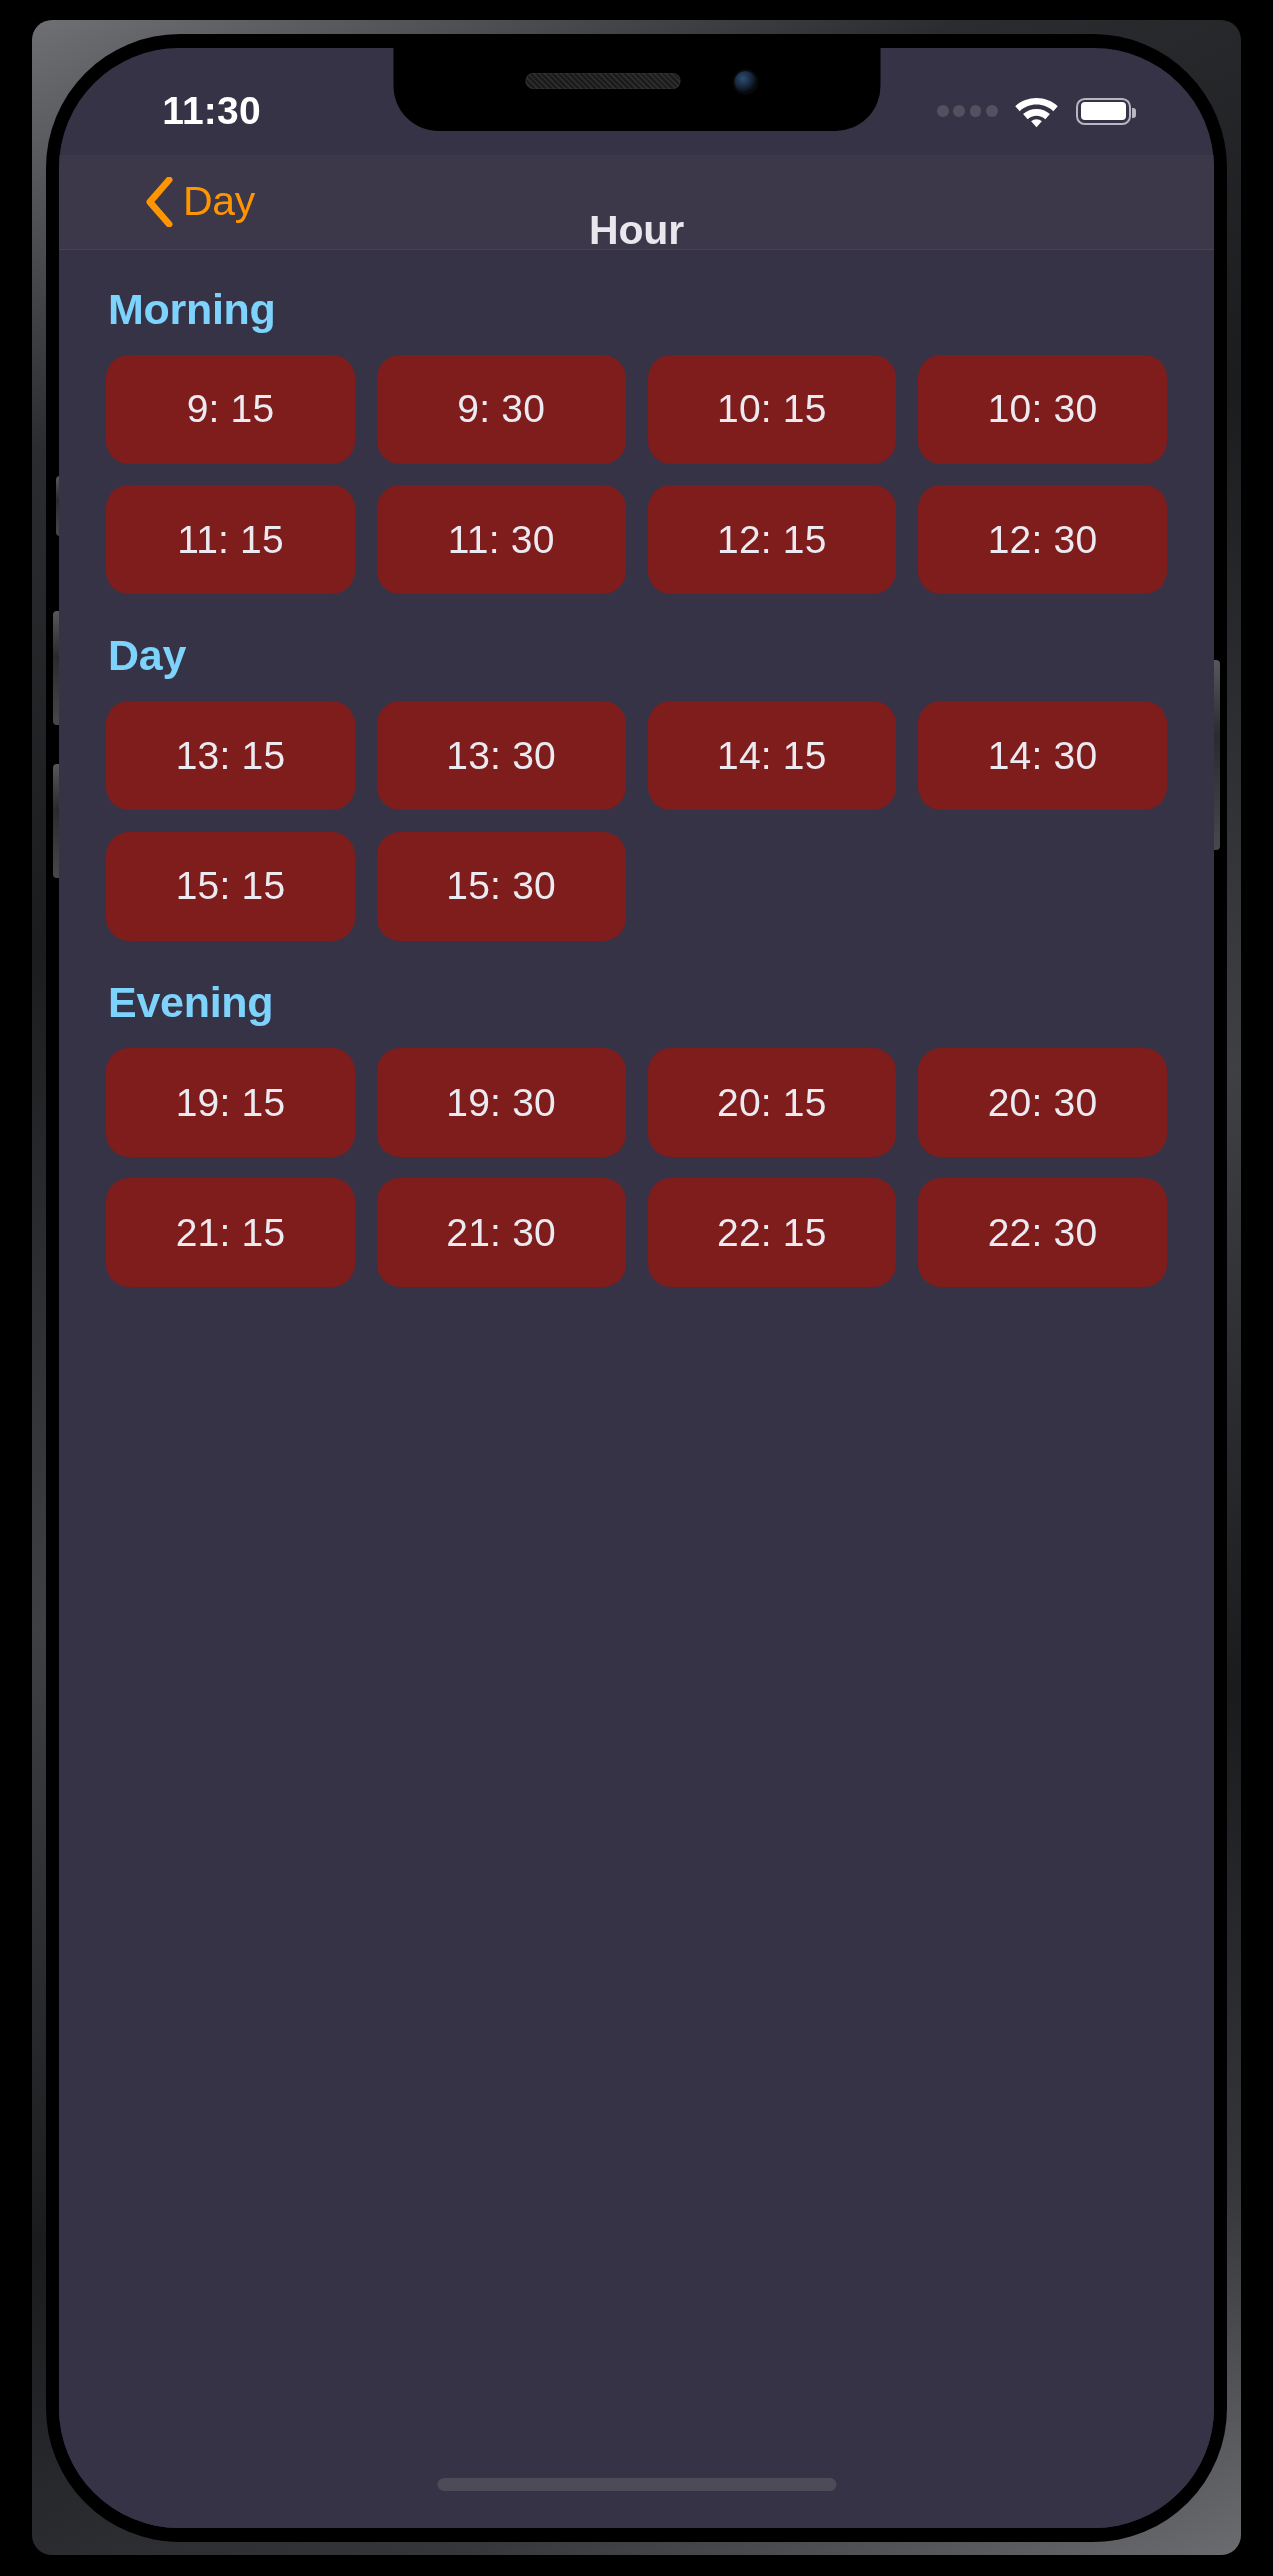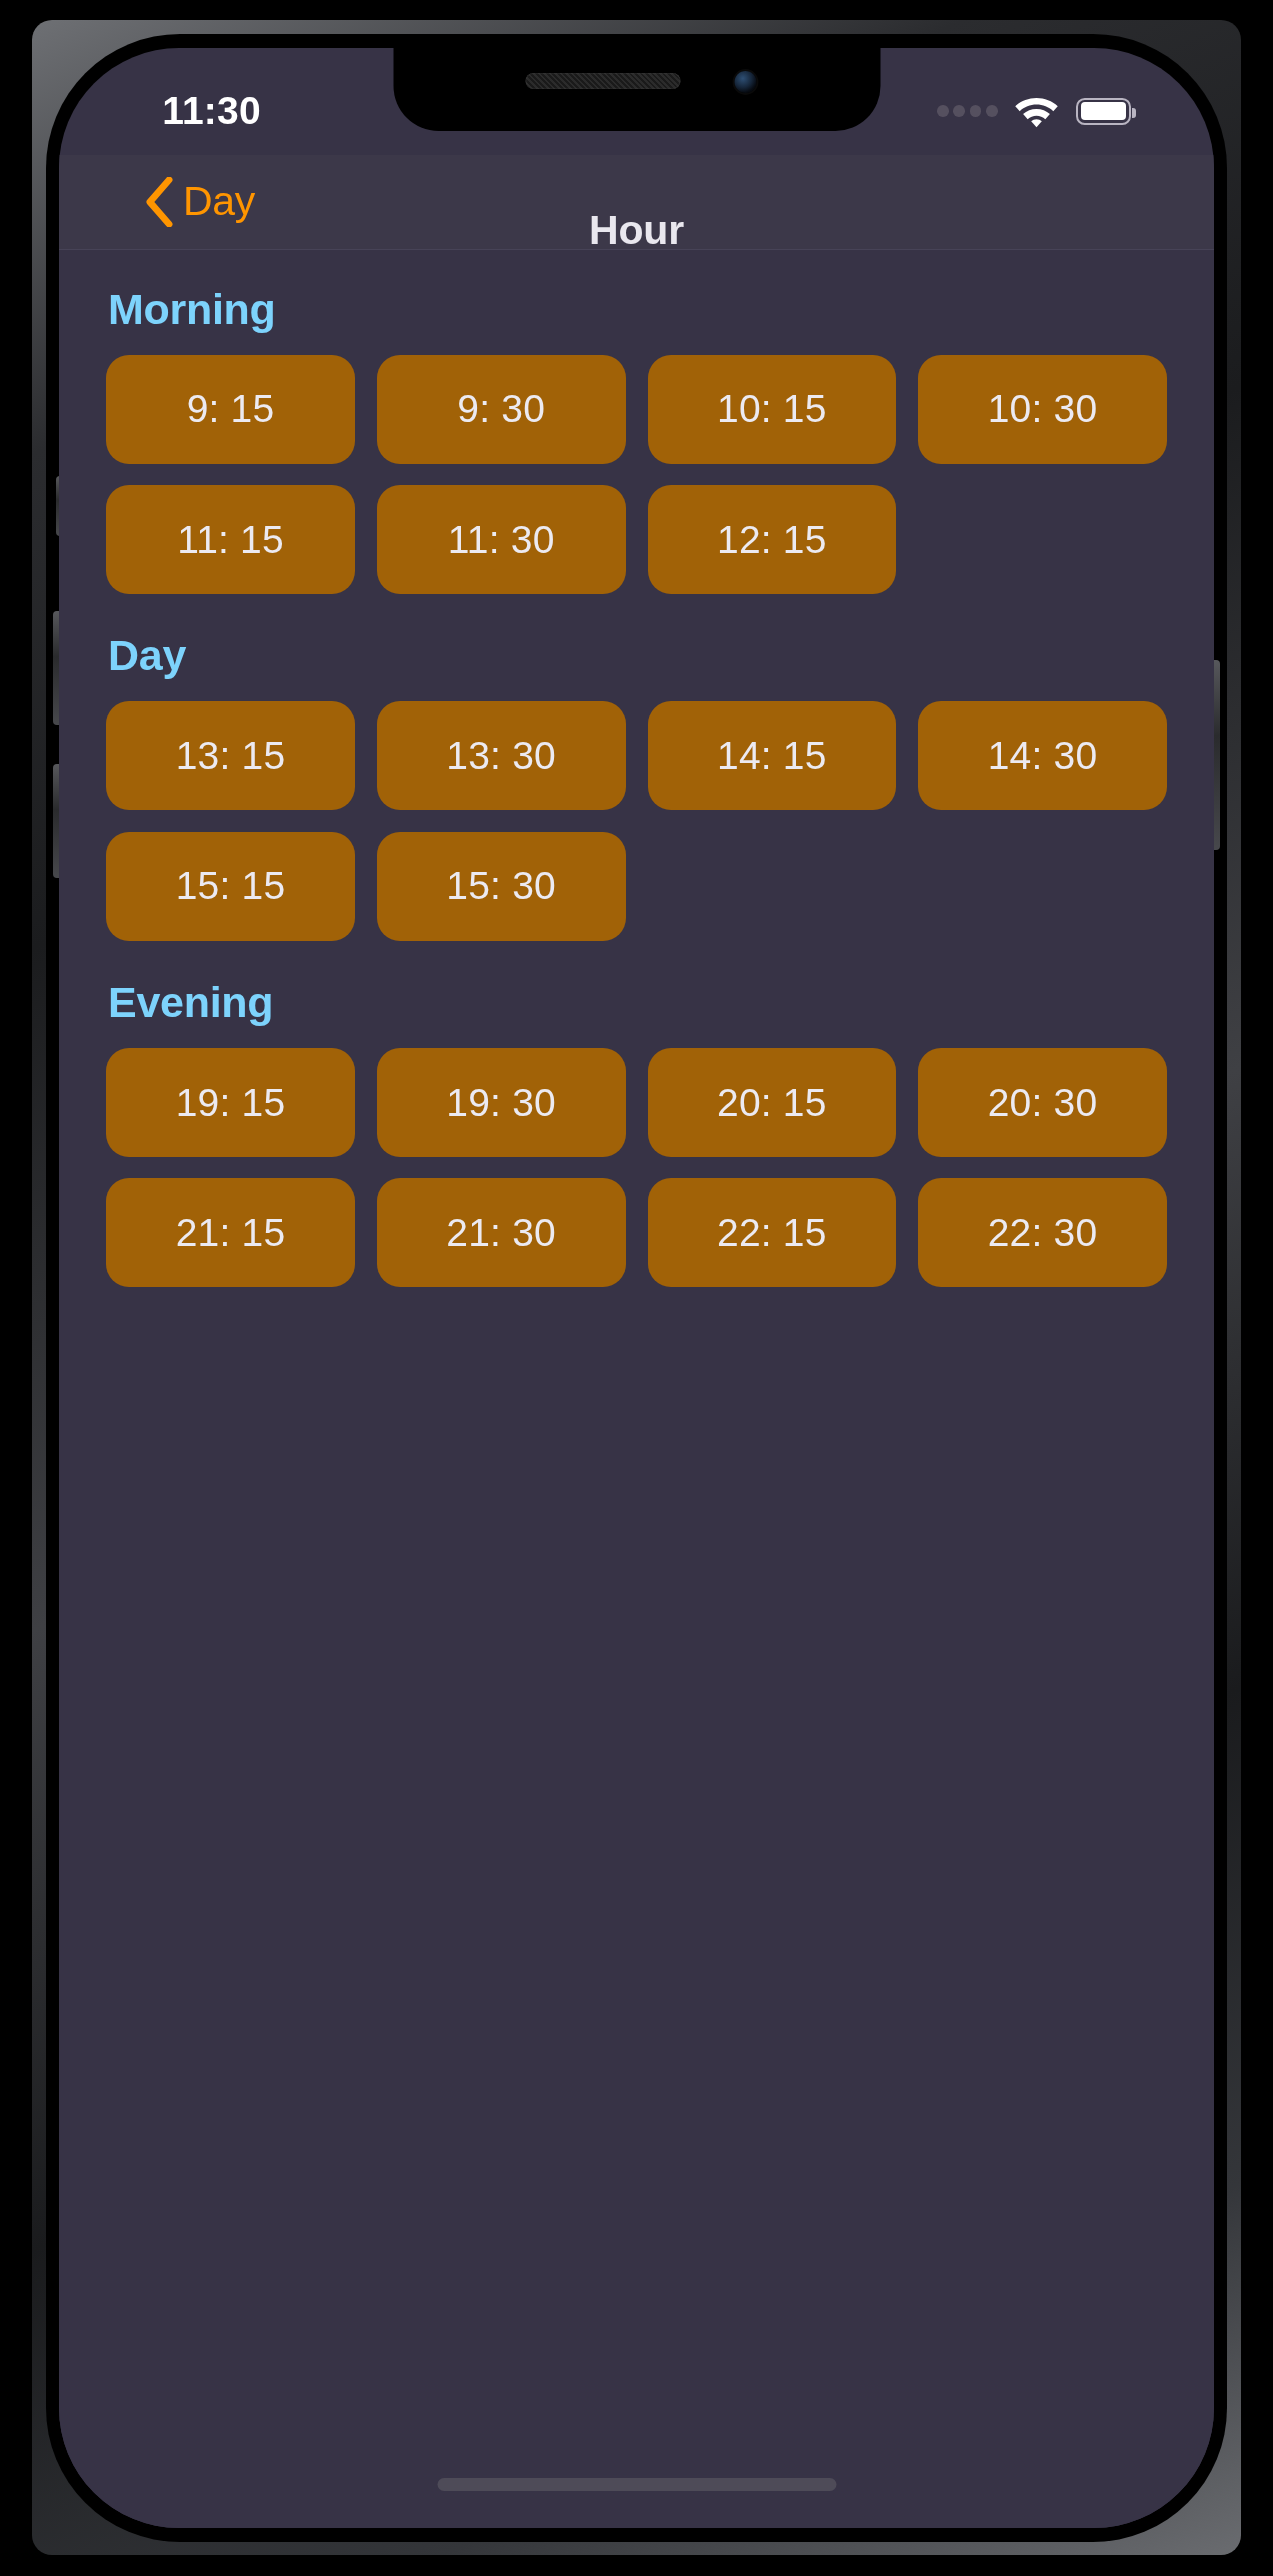--- a/index.html
+++ b/index.html
@@ -204,21 +204,21 @@
     margin-bottom: 21.3px;
   }
   .slot-grid {
     display: grid;
     grid-template-columns: repeat(4, 1fr);
     gap: 21.3px 22px;
   }
   .slot-chip {
     height: 109px;
     border-radius: 23px;
-    background: #a16207;
+    background: #7f1d1d;
     display: flex;
     align-items: center;
     justify-content: center;
     font-size: 39px;
     color: #eceaf1;
     letter-spacing: 0.2px;
     cursor: pointer;
   }
   .slot-chip.empty { background: transparent; cursor: default; }
 
@@ -292,20 +292,21 @@
         <div class="section">
           <div class="section-title">Morning</div>
           <div class="slot-grid">
             <div class="slot-chip">9: 15</div>
             <div class="slot-chip">9: 30</div>
             <div class="slot-chip">10: 15</div>
             <div class="slot-chip">10: 30</div>
             <div class="slot-chip">11: 15</div>
             <div class="slot-chip">11: 30</div>
             <div class="slot-chip">12: 15</div>
+            <div class="slot-chip">12: 30</div>
           </div>
         </div>
 
         <div class="section">
           <div class="section-title">Day</div>
           <div class="slot-grid">
             <div class="slot-chip">13: 15</div>
             <div class="slot-chip">13: 30</div>
             <div class="slot-chip">14: 15</div>
             <div class="slot-chip">14: 30</div>

